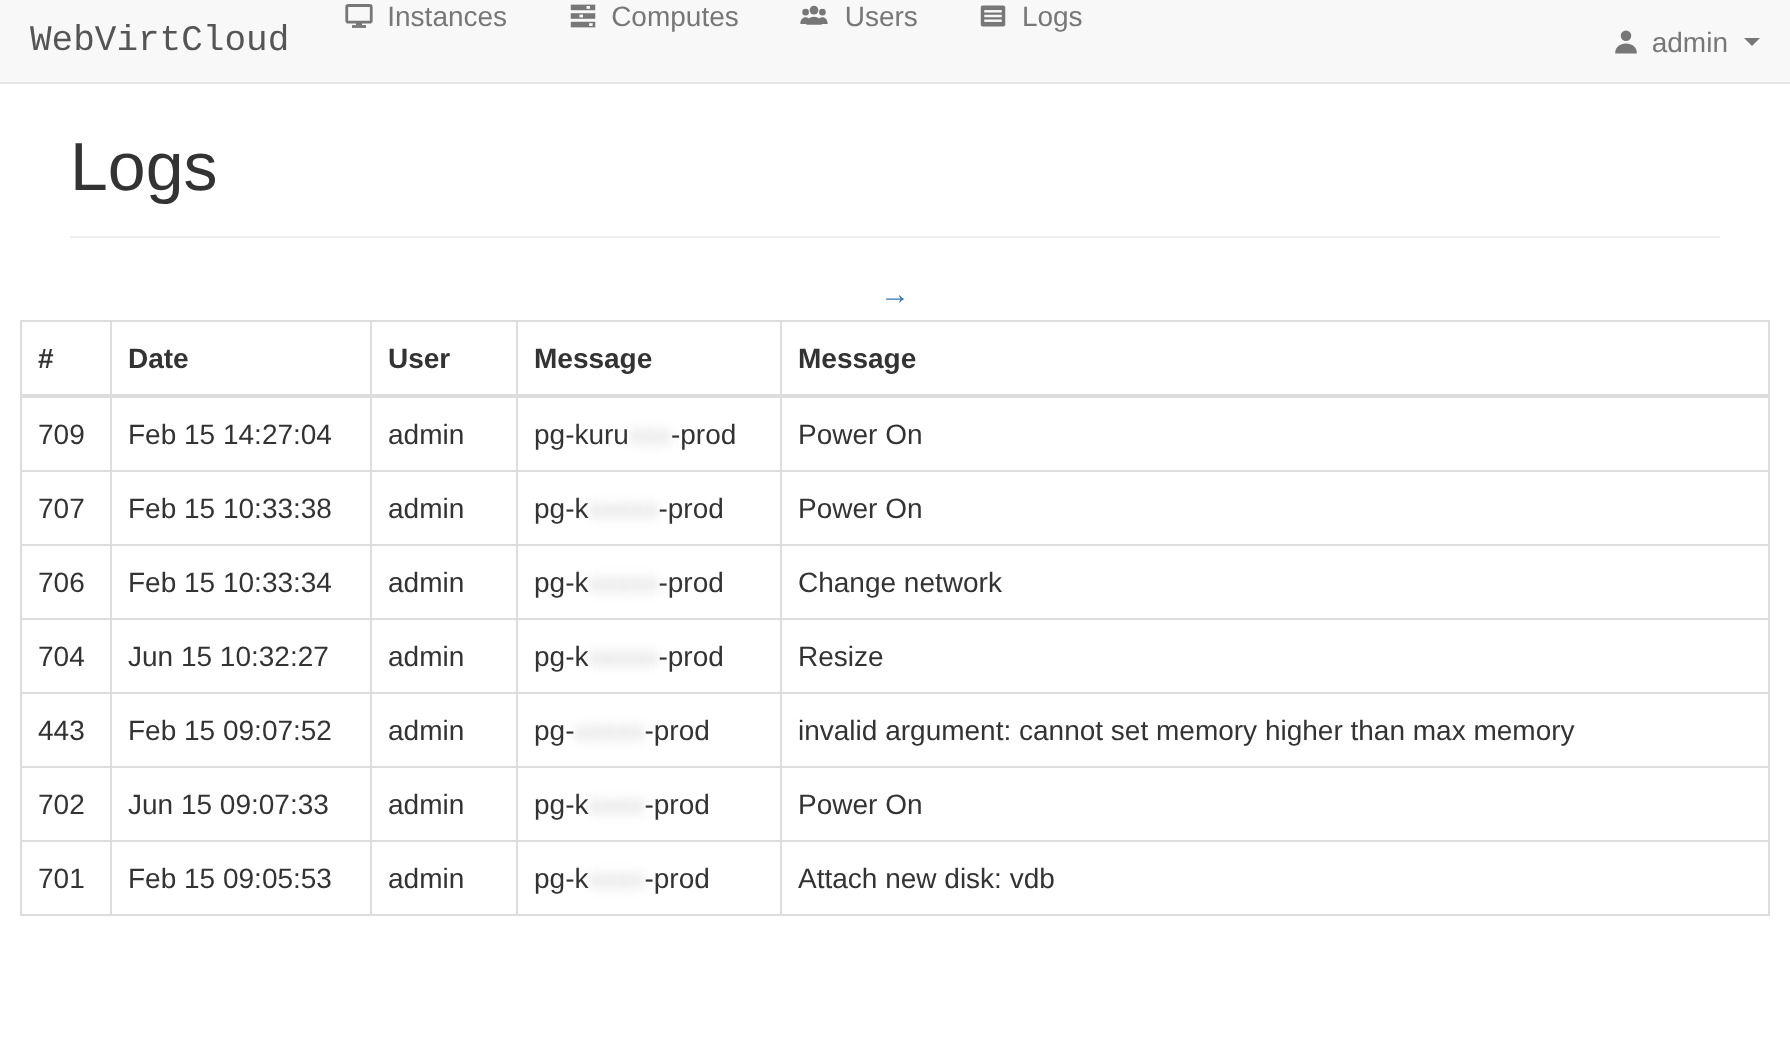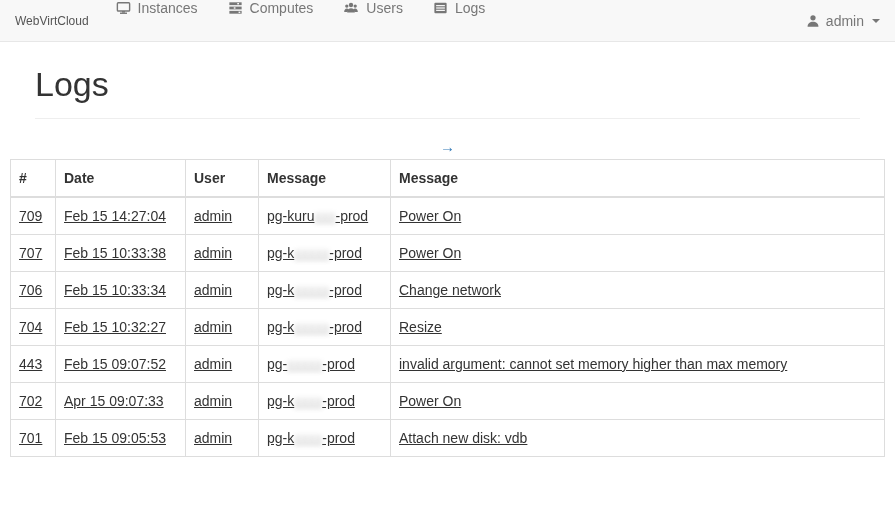--- a/index.html
+++ b/index.html
@@ -9,22 +9,22 @@
     background: #fff; color: #333;
     font-family: "Liberation Sans", sans-serif; font-size: 14px;
   }
 
   
   .navbar {
     height: 42px; background: #f8f8f8; border-bottom: 1px solid #e7e7e7;
     display: flex; align-items: stretch; padding: 0 15px;
   }
   .brand {
-    font-size: 12px; color: #555; text-decoration: none;
-    display: inline-flex; align-items: center; margin-right: 12px;
+    font-size: 18px; color: #555; text-decoration: none;
+    display: inline-flex; align-items: center; margin-right: 12px; font-family: Liberation Mono, monospace;
   }
   .main-nav { display: flex; align-items: stretch; list-style: none; margin: 0; padding: 0; }
   .nav-link {
     color: #777; text-decoration: none; padding: 0 15px;
     display: inline-flex; align-items: center; gap: 7px; font-size: 14px;
   }
   .nav-link svg, .user-menu svg { display: block; }
   .user-menu {
     margin-left: auto; display: inline-flex; align-items: center; gap: 6px;
     color: #777; cursor: pointer; font-size: 14px;
@@ -44,21 +44,21 @@
   .pager { text-align: center; margin: 18px 0 2px 0; line-height: 20px; }
   .pager a { color: #337ab7; text-decoration: none; font-size: 15px; }
 
   
   table.logs { border-collapse: collapse; width: 875px; table-layout: fixed; }
   .logs th, .logs td {
     border: 1px solid #ddd; padding: 8px; font-size: 14px; line-height: 20px;
     text-align: left; vertical-align: top; white-space: nowrap; overflow: hidden;
   }
   .logs thead th { border-bottom: 2px solid #ddd; font-weight: 700; color: #333; }
-  .logs td { color: #333; text-decoration: underline; }
+  .logs td { color: #333; }
 
   .redacted { filter: blur(2.6px); opacity: 0.38; color: #777; }
 </style>
 </head>
 <body>
 
 <nav class="navbar">
   <a class="brand" href="#">WebVirtCloud</a>
 
   <ul class="main-nav">
@@ -170,35 +170,35 @@
         </tr>
         <tr>
           <td>706</td>
           <td>Feb 15 10:33:34</td>
           <td>admin</td>
           <td><span>pg-k</span><span class="redacted">xxxxx</span><span>-prod</span></td>
           <td>Change network</td>
         </tr>
         <tr>
           <td>704</td>
-          <td>Feb 15 10:32:27</td>
+          <td>Jun 15 10:32:27</td>
           <td>admin</td>
           <td><span>pg-k</span><span class="redacted">xxxxx</span><span>-prod</span></td>
           <td>Resize</td>
         </tr>
         <tr>
           <td>443</td>
           <td>Feb 15 09:07:52</td>
           <td>admin</td>
           <td><span>pg-</span><span class="redacted">xxxxx</span><span>-prod</span></td>
           <td>invalid argument: cannot set memory higher than max memory</td>
         </tr>
         <tr>
           <td>702</td>
-          <td>Apr 15 09:07:33</td>
+          <td>Jun 15 09:07:33</td>
           <td>admin</td>
           <td><span>pg-k</span><span class="redacted">xxxx</span><span>-prod</span></td>
           <td>Power On</td>
         </tr>
         <tr>
           <td>701</td>
           <td>Feb 15 09:05:53</td>
           <td>admin</td>
           <td><span>pg-k</span><span class="redacted">xxxx</span><span>-prod</span></td>
           <td>Attach new disk: vdb</td>

